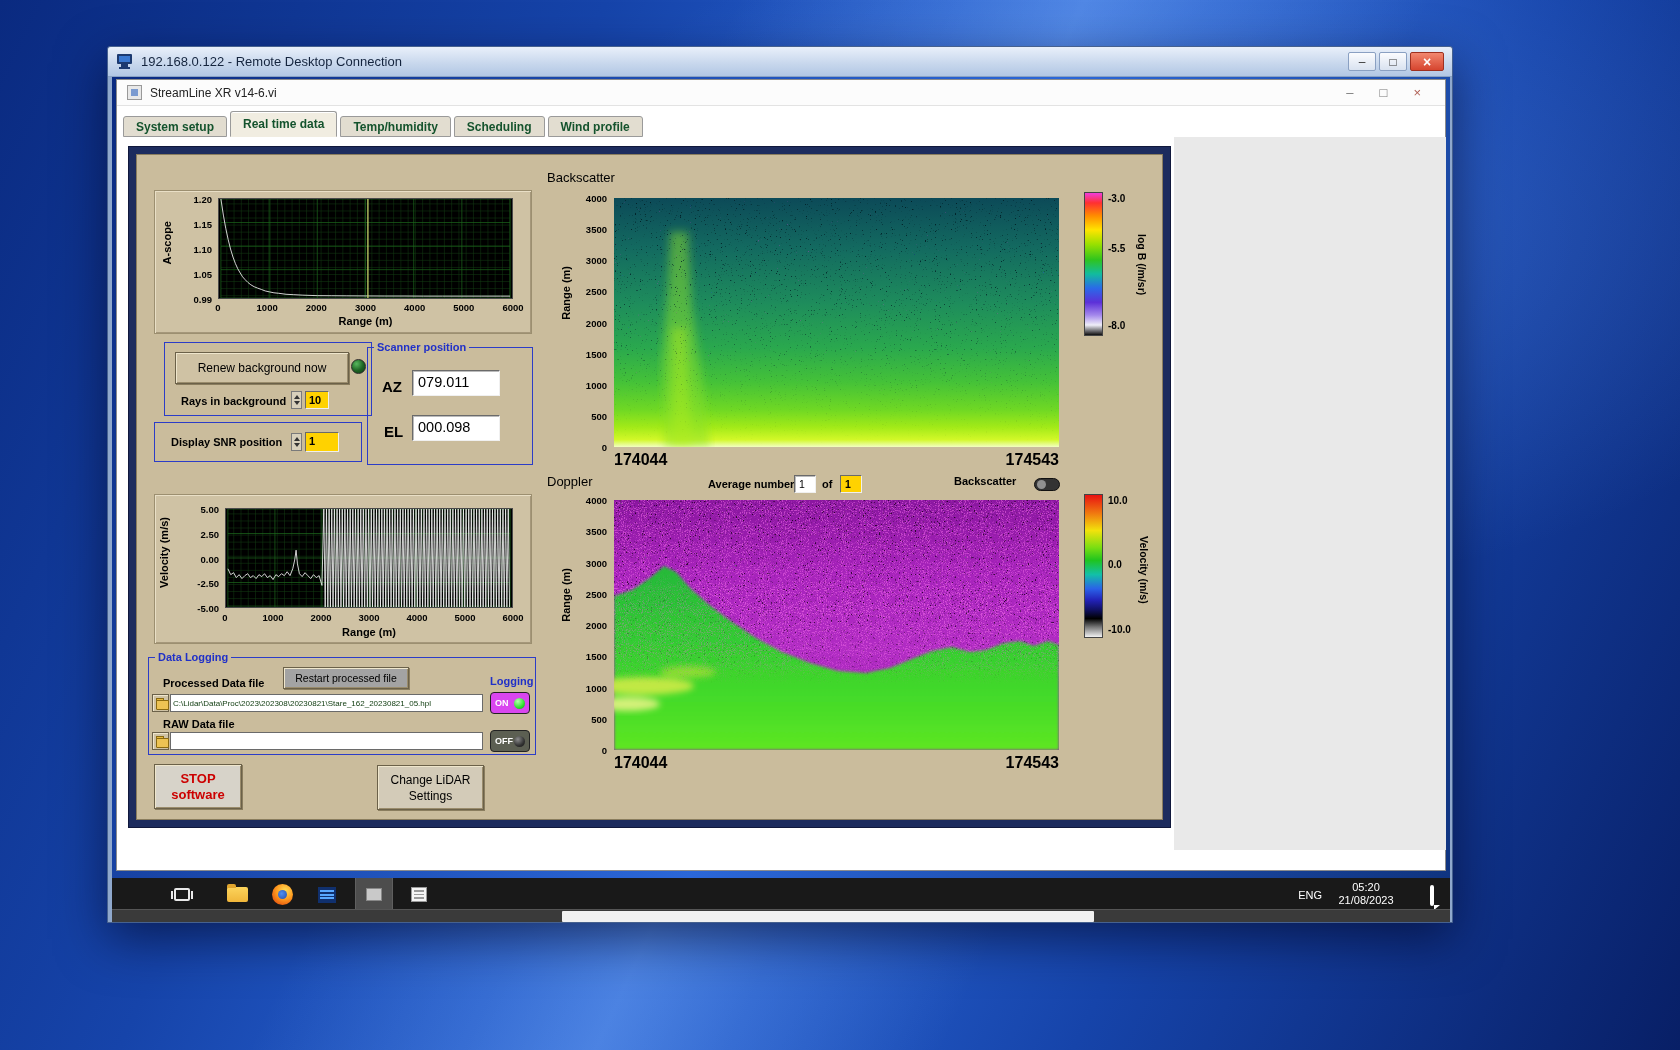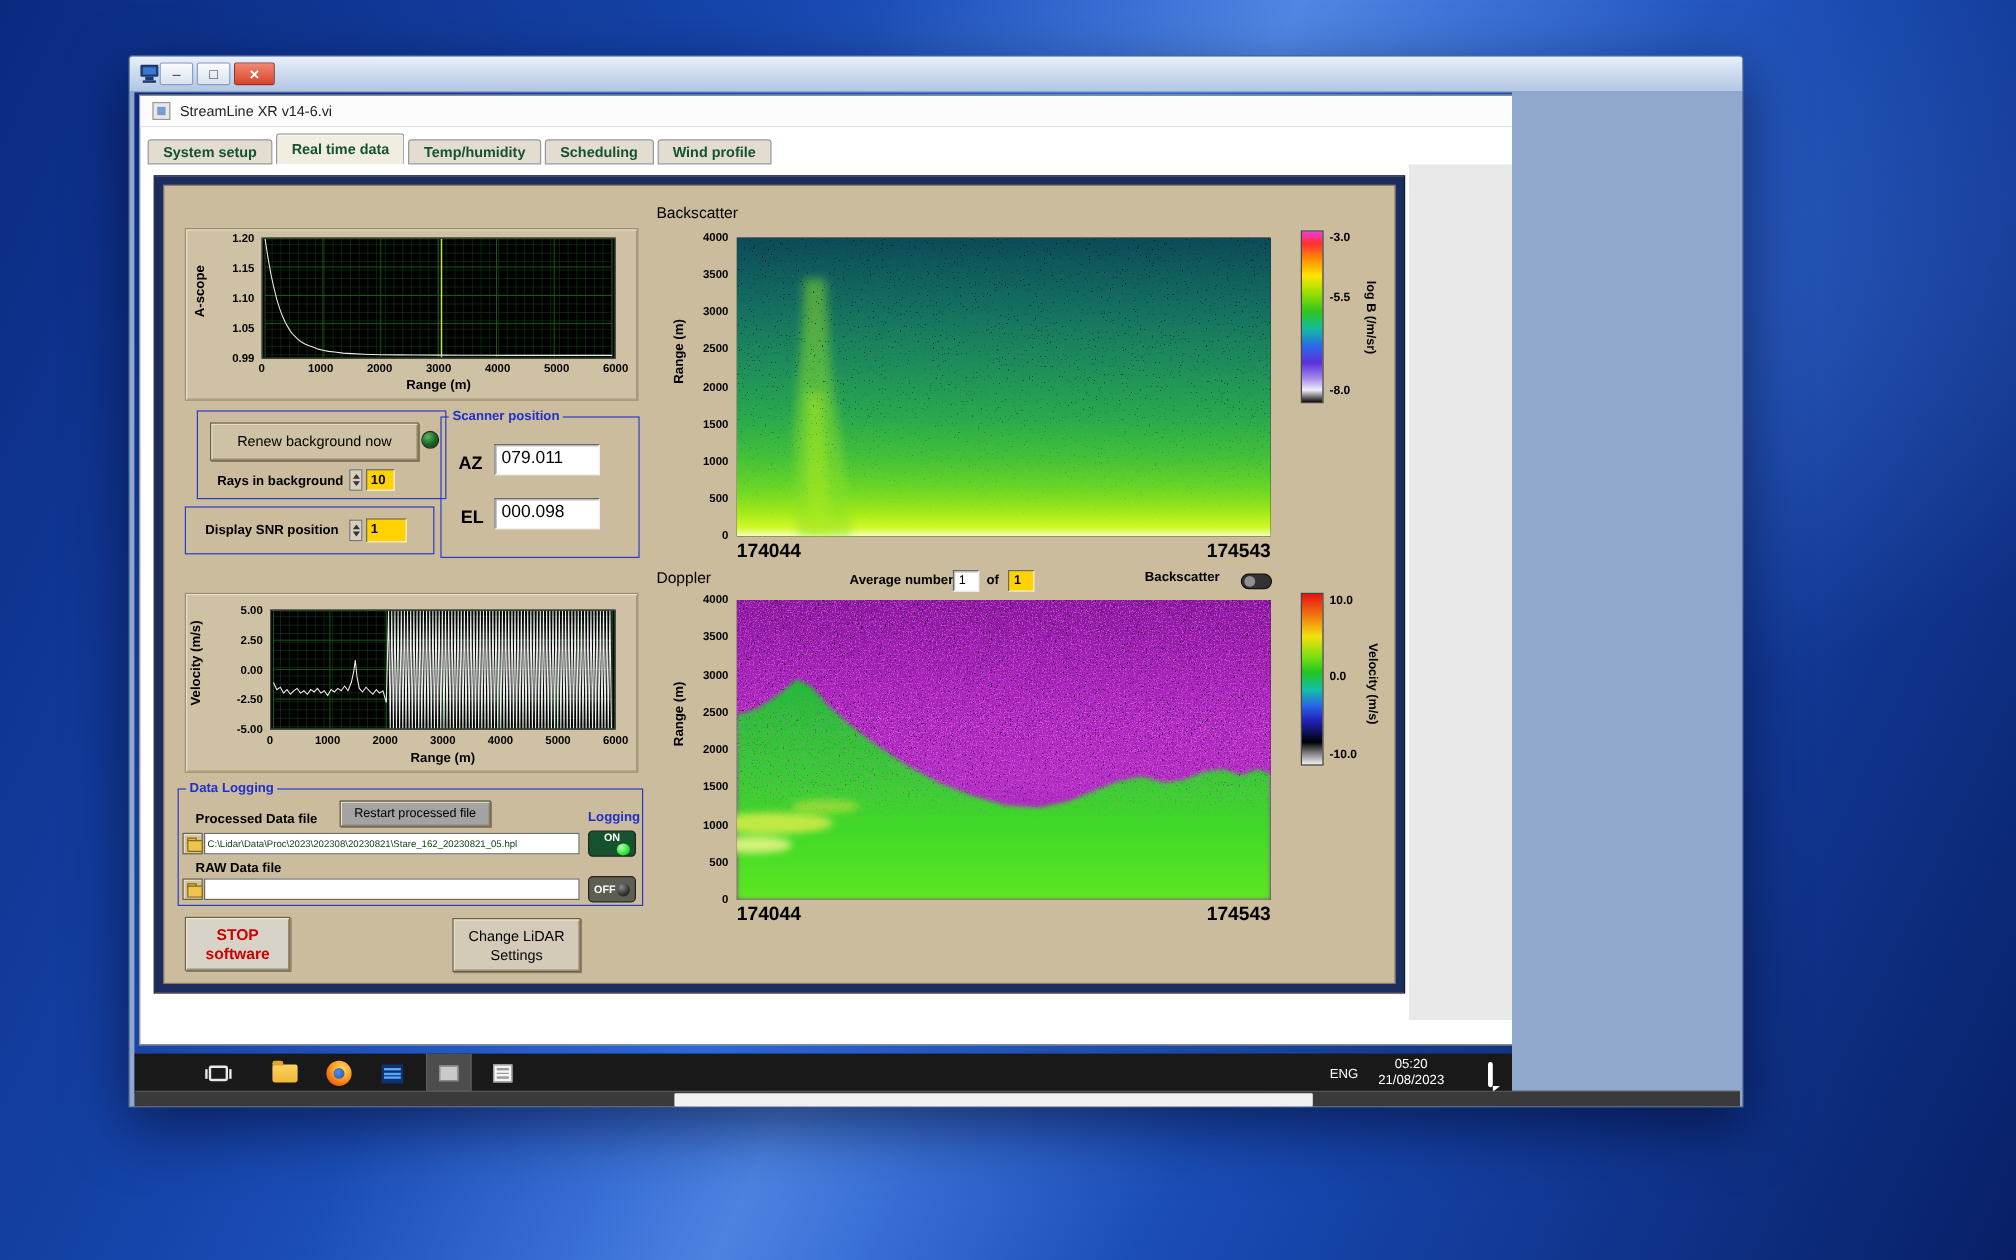--- a/index.html
+++ b/index.html
@@ -18,21 +18,21 @@
     background:linear-gradient(#e9f0fa,#c6d6ec 60%,#b2c7e4);border-bottom:1px solid #8aa2c4;border-radius:3px 3px 0 0;}
   .rdp-title{font-size:13px;color:#14243e;margin-left:8px;flex:1;white-space:nowrap;}
   .rdp-icon{position:relative;width:17px;height:15px;}
   .mon-screen{position:absolute;left:1px;top:0;width:15px;height:10px;background:#3a78d0;border:2px solid #1c3a70;border-radius:1px;}
   .mon-stand{position:absolute;left:5px;top:10px;width:7px;height:3px;background:#1c3a70;}
   .mon-base{position:absolute;left:3px;top:13px;width:11px;height:2px;background:#1c3a70;}
   .rdp-buttons{display:flex;gap:3px;}
   .rdp-btn{width:28px;height:19px;display:flex;align-items:center;justify-content:center;font-size:12px;color:#333;
     background:linear-gradient(#fbfcfe,#d9e2f0);border:1px solid #8aa0c2;border-radius:2px;}
   .rdp-btn.close{width:34px;background:linear-gradient(#f2876f,#d6452f);color:#fff;border-color:#9e3020;font-weight:bold;font-size:14px;}
-  .rdp-content{position:absolute;left:4px;top:30px;width:1148px;height:834px;overflow:hidden;
+  .rdp-content{position:absolute;left:4px;top:30px;width:1338px;height:834px;overflow:hidden;
     background:linear-gradient(115deg,#0a2a80,#2b67d8 55%,#0f337e);}
   .rdp-scrollbar{position:absolute;left:4px;bottom:0;width:1338px;height:13px;background:#3a3a3a;border-top:1px solid #555;}
   .rdp-scrollbar .thumb{position:absolute;left:450px;top:1px;width:532px;height:11px;background:#f1f1f1;border-radius:1px;}
 
   
   .app-window{position:absolute;left:4px;top:2px;width:1330px;height:792px;background:#fff;border:1px solid #8c8c8c;}
   .app-titlebar{position:absolute;left:0;top:0;right:0;height:26px;display:flex;align-items:center;padding:0 10px;
     background:#fcfcfc;border-bottom:1px solid #e3e3e3;}
   .vi-icon{width:15px;height:15px;background:#e8e8e8;border:1px solid #999;position:relative;}
   .vi-icon::after{content:'';position:absolute;left:3px;top:3px;width:7px;height:7px;background:#7a9ad0;}
@@ -120,21 +120,21 @@
   .browse-btn::before{content:'';position:absolute;left:3px;top:3px;width:6px;height:3px;background:#e8b93c;border:1px solid #8a6a10;}
   .browse-btn::after{content:'';position:absolute;left:3px;top:5px;width:11px;height:8px;background:#edc353;border:1px solid #8a6a10;border-radius:1px;}
   #proc-browse{left:3px;top:36px;}
   #raw-browse{left:3px;top:74px;}
   .path-field{position:absolute;background:#fff;border:1px solid #6a6a6a;font-size:8px;color:#0d3a0d;
     padding:4px 2px 0;white-space:nowrap;overflow:hidden;}
   #proc-path{left:21px;top:36px;width:313px;height:18px;}
   #raw-path{left:21px;top:74px;width:313px;height:18px;}
   .toggle{position:absolute;width:40px;height:22px;border-radius:4px;border:1px solid #222;display:flex;align-items:center;
     padding:0 4px;font-size:9px;font-weight:bold;color:#fff;}
-  #on-toggle{left:341px;top:34px;background:#14532d;flex-direction:column;}
+  #on-toggle{left:341px;top:34px;background:#d946ef;}
   #off-toggle{left:341px;top:72px;background:#5c5f52;}
   .toggle .dot{width:11px;height:11px;border-radius:50%;margin-left:auto;}
   #on-toggle .dot{background:radial-gradient(circle at 35% 30%,#b5ffb0,#2ee22e 60%,#0f8f12);}
   #off-toggle .dot{background:radial-gradient(circle at 35% 30%,#8a8a8a,#333 60%,#111);}
 
   
   #bs-title{left:411px;top:16px;}
   #doppler-title{left:411px;top:320px;font-size:13px;font-weight:normal;}
   .spec-plot{position:absolute;background:#000;}
   #bs-plot{left:478px;top:44px;width:445px;height:249px;}
@@ -199,20 +199,21 @@
 <body>
 
 <div class="stage">
   <div class="rdp-window">
     <div class="rdp-titlebar">
       <span class="rdp-icon">
           <span class="mon-screen"></span>
           <span class="mon-stand"></span>
           <span class="mon-base"></span>
         </span>
+      <span class="rdp-title">192.168.0.122 - Remote Desktop Connection</span>
       <div class="rdp-buttons">
         <span class="rdp-btn">–</span>
         <span class="rdp-btn">□</span>
         <span class="rdp-btn close">×</span>
       </div>
     </div>
 
     <div class="rdp-content">
 
       <div class="app-window">

